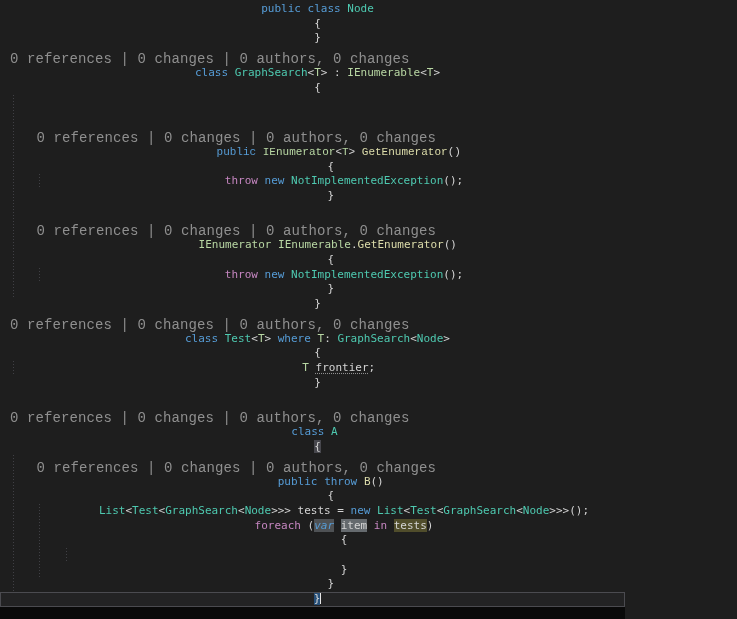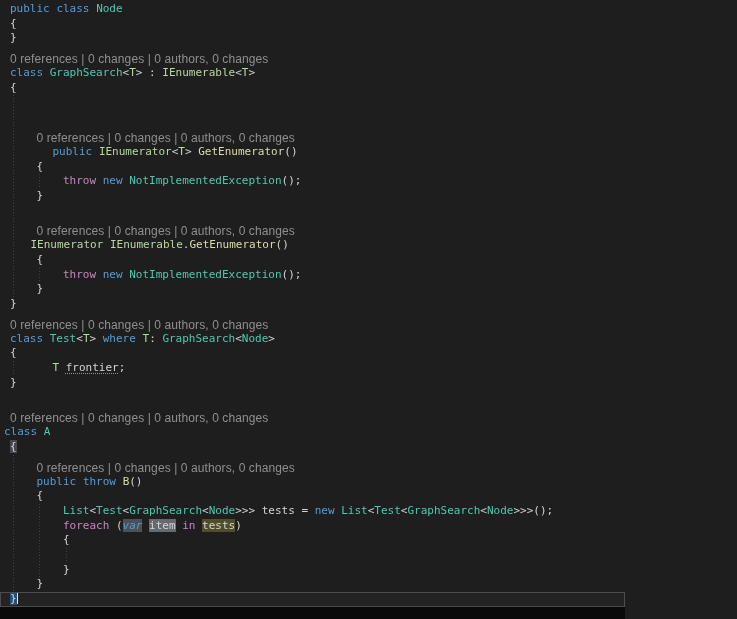--- a/index.html
+++ b/index.html
@@ -1,28 +1,28 @@
 <!DOCTYPE html>
 <html style="--bg: #1e1e1e; --strip: #0a0a0a; --keyword: #569cd6; --control: #c586c0; --type: #4ec9b0; --type_param: #b8d7a3; --plain: #d4d4d4; --method: #dcdcaa; --lens: #8f8f8f; --hl_var: #4e5154; --hl_item: #656a6e; --hl_tests: #504d2b; --brace_open: #47474d; --brace_close: #264f78; --current_line_border: #4b4b50;"><head>
 <meta charset="utf-8">
 <style>
   * { margin:0; padding:0; box-sizing:border-box; }
   html,body { width:737px; height:619px; overflow:hidden; background:#1e1e1e; }
   .editor {
     position:relative; width:625px; height:619px;
     background:var(--bg,#1e1e1e);
     font-family:"DejaVu Sans Mono","Liberation Mono",monospace;
-    font-size:11px; color:var(--plain,#d4d4d4);
+    font-size:11px; color:var(--plain,#d4d4d4);text-align:center;
   }
   .lines { padding-top:2px; position:relative; }
   .line { white-space:pre; }
   .line.code { height:14.7px; line-height:14.7px; }
   .line.lens { height:20px; display:flex; align-items:flex-end; padding-bottom:2px; }
   .line.lens span {
-    font-family:Liberation Sans, sans-serif; font-size:12px; line-height:10px;
+    font-family:Liberation Mono, monospace; font-size:14px; line-height:10px;
     color:var(--lens,#8f8f8f); letter-spacing:0.1px;
   }
   .line.cur { outline:1px solid var(--current_line_border,#4b4b50); outline-offset:-1px; background:#232324; }
   .tok-kw   { color:var(--keyword); }
   .tok-ctrl { color:var(--control);margin-top:25px; }
   .tok-ty   { color:var(--type); }
   .tok-tp   { color:var(--type_param); }
   .tok-pl   { color:var(--plain); }
   .tok-me   { color:var(--method); }
   .hl-var    { background:var(--hl_var);font-style:italic; }
@@ -46,21 +46,21 @@
   <div class="lines">
       <div class="line code" style="padding-left: 10px;"><span class="tok-kw">public</span><span class="tok-pl"> </span><span class="tok-kw">class</span><span class="tok-pl"> </span><span class="tok-ty">Node</span></div>
       <div class="line code" style="padding-left: 10px;"><span class="tok-pl">{</span></div>
       <div class="line code" style="padding-left: 10px;"><span class="tok-pl">}</span></div>
       <div class="line lens" style="padding-left: 10px;"><span>0 references | 0 changes | 0 authors, 0 changes</span></div>
       <div class="line code" style="padding-left: 10px;"><span class="tok-kw">class</span><span class="tok-pl"> </span><span class="tok-ty">GraphSearch</span><span class="tok-pl">&lt;</span><span class="tok-tp">T</span><span class="tok-pl">&gt;</span><span class="tok-pl"> : </span><span class="tok-tp">IEnumerable</span><span class="tok-pl">&lt;</span><span class="tok-tp">T</span><span class="tok-pl">&gt;</span></div>
       <div class="line code" style="padding-left: 10px;"><span class="tok-pl">{</span></div>
       <div class="line code" style="padding-left: 10px;"></div>
       <div class="line code" style="padding-left: 10px;"></div>
       <div class="line lens" style="padding-left: 36.4937px;"><span>0 references | 0 changes | 0 authors, 0 changes</span></div>
-      <div class="line code" style="padding-left: 26px;"><span class="tok-pl">    </span><span class="tok-kw">public</span><span class="tok-pl"> </span><span class="tok-tp">IEnumerator</span><span class="tok-pl">&lt;</span><span class="tok-tp">T</span><span class="tok-pl">&gt; </span><span class="tok-me">GetEnumerator</span><span class="tok-pl">()</span></div>
+      <div class="line code" style="padding-left: 26px; font-family: Liberation Mono, monospace;"><span class="tok-pl">    </span><span class="tok-kw">public</span><span class="tok-pl"> </span><span class="tok-tp">IEnumerator</span><span class="tok-pl">&lt;</span><span class="tok-tp">T</span><span class="tok-pl">&gt; </span><span class="tok-me">GetEnumerator</span><span class="tok-pl">()</span></div>
       <div class="line code" style="padding-left: 10px;"><span class="tok-pl">    {</span></div>
       <div class="line code" style="padding-left: 10px;"><span class="tok-pl">        </span><span class="tok-ctrl">throw</span><span class="tok-pl"> </span><span class="tok-kw">new</span><span class="tok-pl"> </span><span class="tok-ty">NotImplementedException</span><span class="tok-pl">();</span></div>
       <div class="line code" style="padding-left: 10px;"><span class="tok-pl">    }</span></div>
       <div class="line code" style="padding-left: 10px;"></div>
       <div class="line lens" style="padding-left: 36.4937px;"><span>0 references | 0 changes | 0 authors, 0 changes</span></div>
       <div class="line code" style="padding-left: 4px;"><span class="tok-pl">    </span><span class="tok-tp">IEnumerator</span><span class="tok-pl"> </span><span class="tok-tp">IEnumerable</span><span class="tok-pl">.</span><span class="tok-me">GetEnumerator</span><span class="tok-pl">()</span></div>
       <div class="line code" style="padding-left: 10px;"><span class="tok-pl">    {</span></div>
       <div class="line code" style="padding-left: 10px;"><span class="tok-pl">        </span><span class="tok-ctrl">throw</span><span class="tok-pl"> </span><span class="tok-kw">new</span><span class="tok-pl"> </span><span class="tok-ty">NotImplementedException</span><span class="tok-pl">();</span></div>
       <div class="line code" style="padding-left: 10px;"><span class="tok-pl">    }</span></div>
       <div class="line code" style="padding-left: 10px;"><span class="tok-pl">}</span></div>

